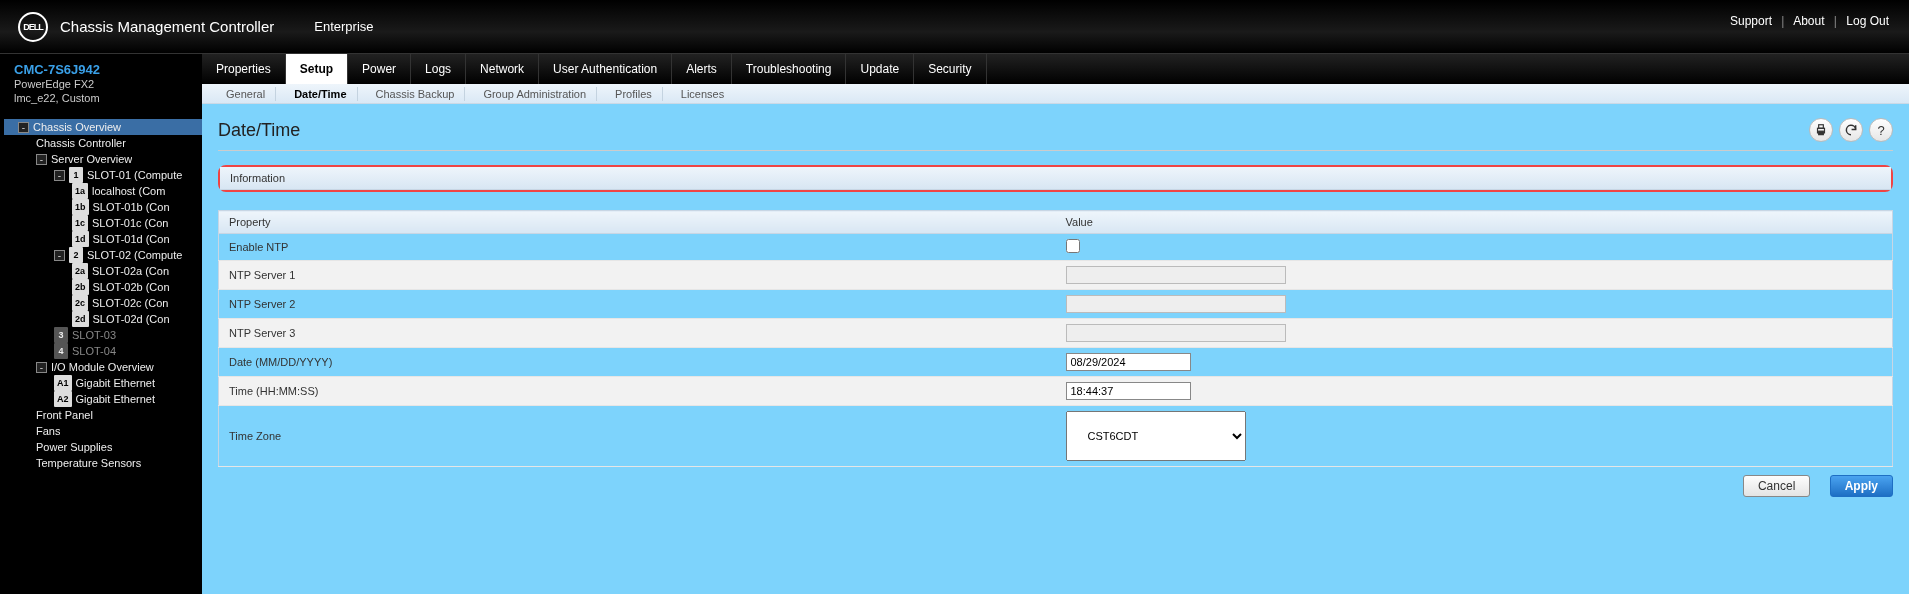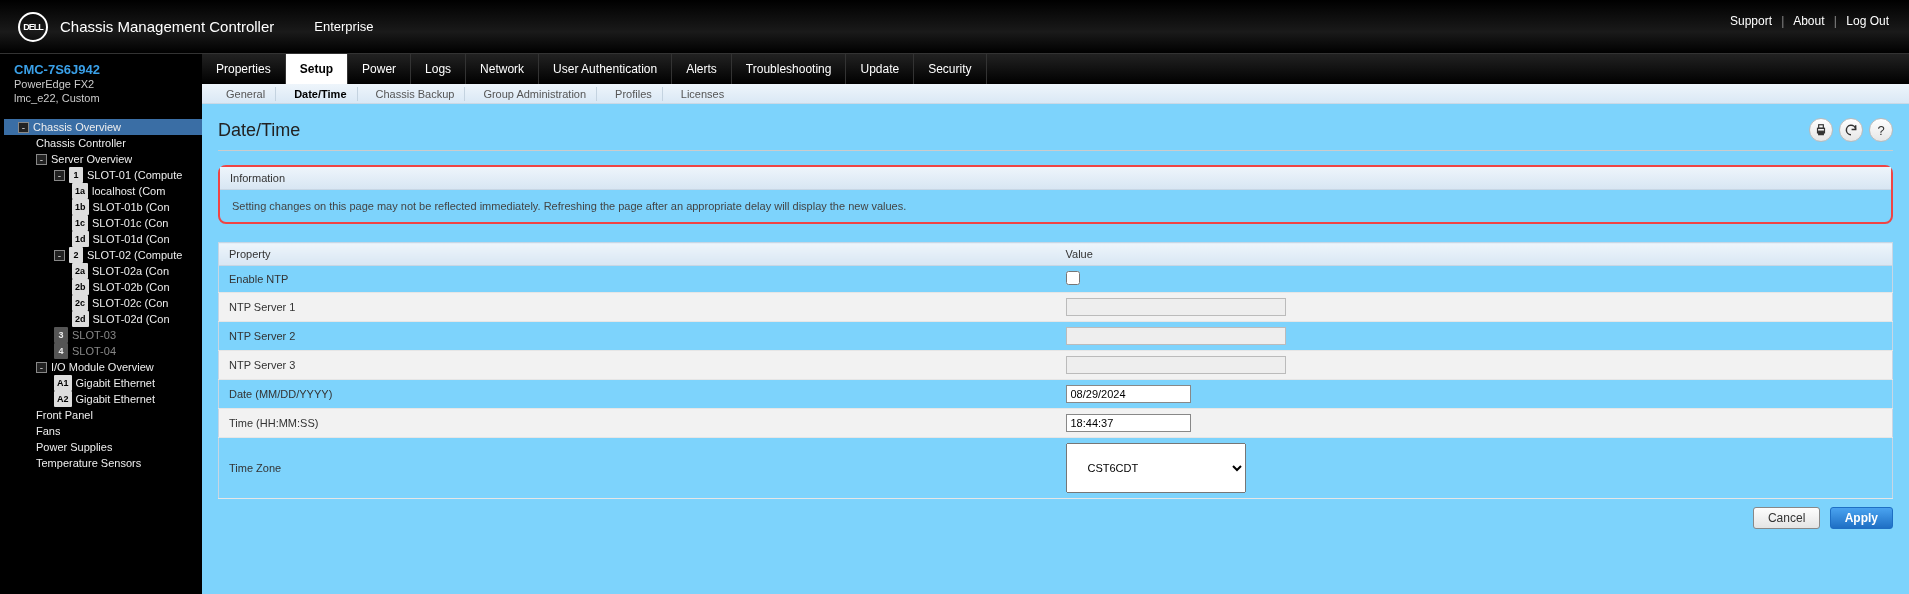--- a/index.html
+++ b/index.html
@@ -41,21 +41,21 @@
 .infobox .ibody{padding:10px 12px;font-size:11px;color:#444}
 .proptbl{width:100%;border:1px solid #c8d6e4;border-collapse:collapse}
 .proptbl th{background:linear-gradient(#eef5fb,#d8e6f3);text-align:left;font-weight:normal;font-size:11px;color:#333;padding:5px 10px;border-bottom:1px solid #c8d6e4}
 .proptbl td{font-size:11px;padding:5px 10px;border-bottom:1px solid #e6e6e6}
 .proptbl tr.alt td{background:#f2f2f2}
 .proptbl td.val input[type=text]{width:125px;font-size:11px;padding:2px 4px;border:1px solid #888}
 .proptbl td.val input[disabled]{background:#eee;border:1px solid #bbb;width:220px}
 .proptbl td.val select{width:180px;font-size:11px;padding:17px}
 .proptbl td.val input[type=checkbox]{width:14px;height:14px}
 .btnrow{text-align:right;padding:8px 0 0 0}
-.btn{display:inline-block;min-width:56px;text-align:right;font-size:12px;padding:3px 14px;border:1px solid #888;border-radius:3px;background:linear-gradient(#fdfdfd,#e4e4e4);color:#333;cursor:pointer;margin-left:6px}
+.btn{display:inline-block;min-width:56px;text-align:right;font-size:12px;padding:3px 14px;border:1px solid #888;border-radius:3px;background:linear-gradient(#fdfdfd,#e4e4e4);color:#333;cursor:pointer;margin-left:16px}
 .btn.primary{background:linear-gradient(#4aa3f0,#1e6fc4);border:1px solid #1e6fc4;color:#fff;font-weight:bold}
 </style>
 </head>
 <body>
 
 <div class="topbar">
   <div class="logo">DELL</div>
   <div class="prodname">Chassis Management Controller</div>
   <div class="enterprise">Enterprise</div>
   <div class="toplinks">
@@ -221,21 +221,20 @@
           <svg width="14" height="14" viewBox="0 0 24 24" fill="none" stroke="#333" stroke-width="2.5">
               <path d="M20 11A8 8 0 1 0 12 20"></path>
               <path d="M20 4v7h-7"></path>
             </svg>
         </div>
         <div class="iconbtn">?</div>
       </div>
 
       <div class="infobox">
         <div class="ihdr">Information</div>
-        <div class="ibody">Setting changes on this page may not be reflected immediately. Refreshing the page after an appropriate delay will display the new values.</div>
       </div>
 
       <table class="proptbl">
         <thead>
           <tr>
             <th style="width:50%">Property</th>
             <th>Value</th>
           </tr>
         </thead>
         <tbody>

